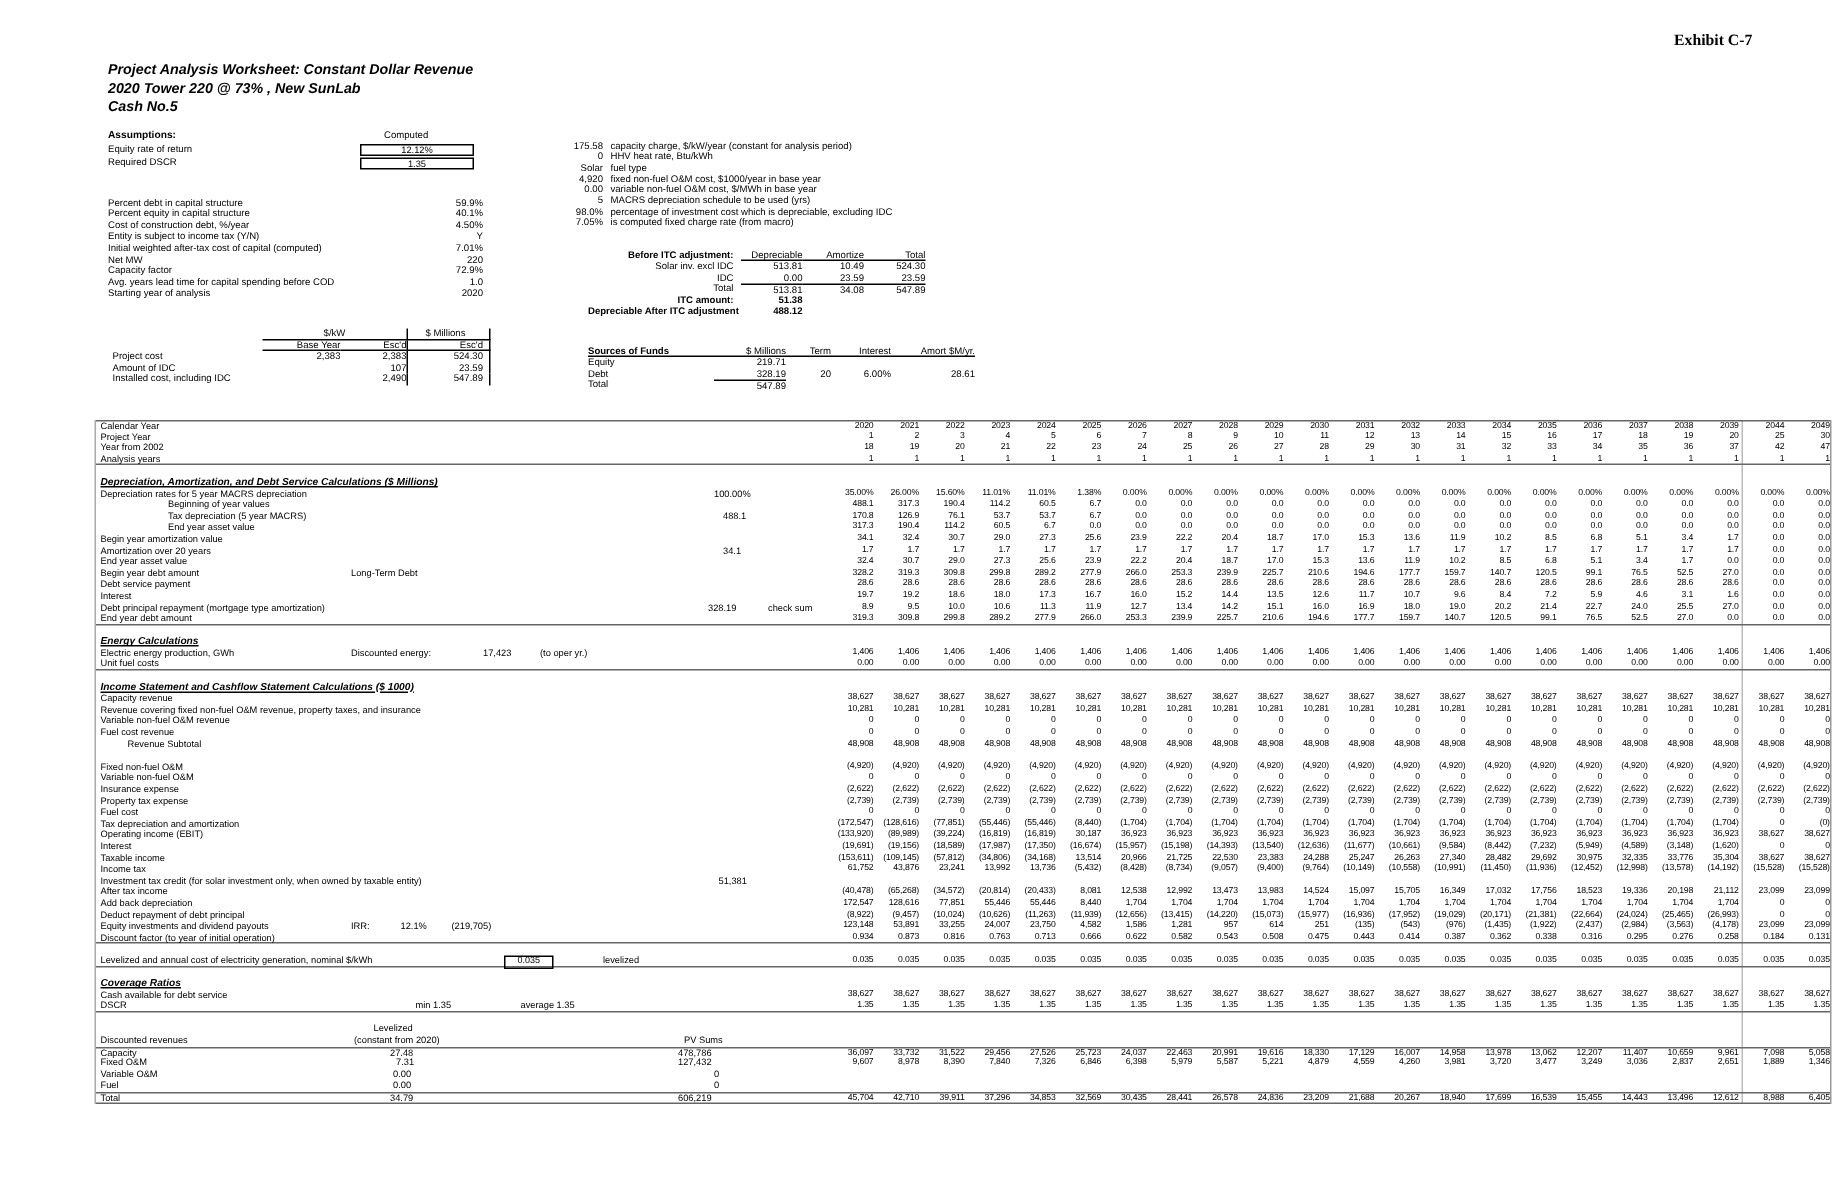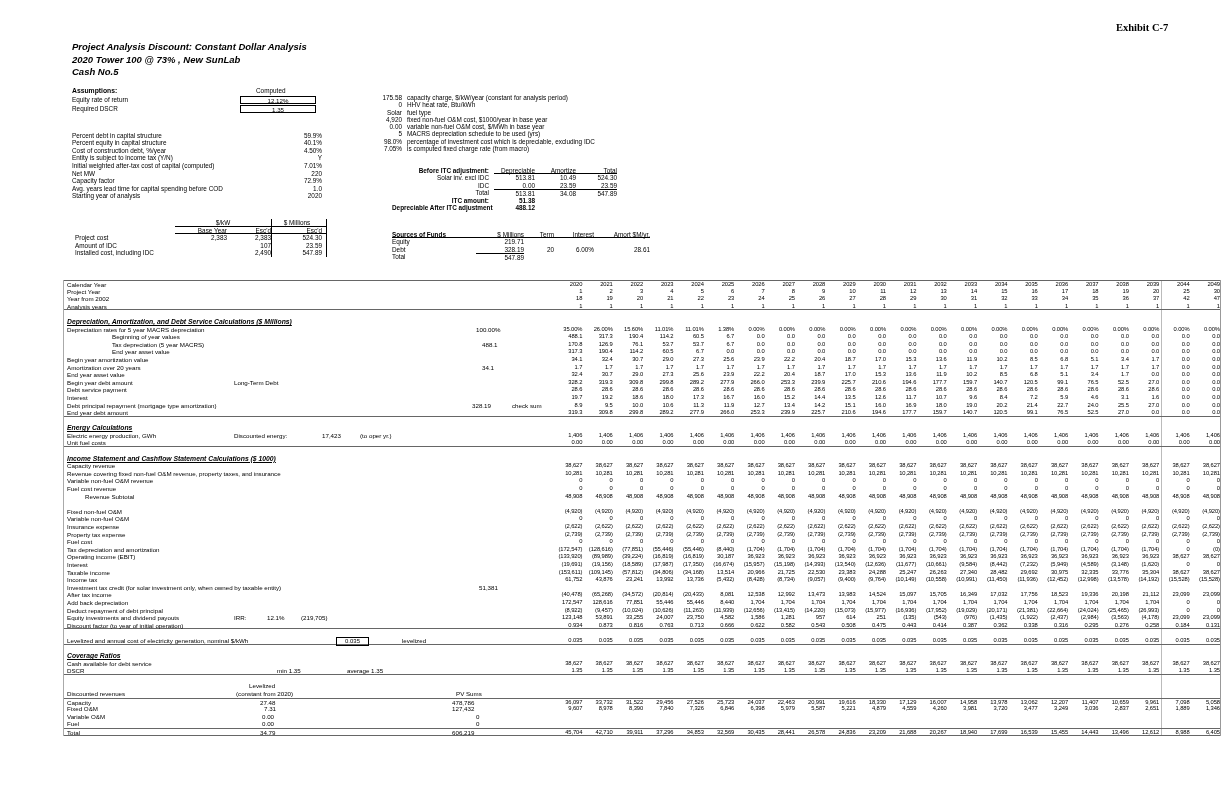--- a/index.html
+++ b/index.html
@@ -63,22 +63,22 @@
   .nbox{border:1px solid #000;padding:0 8px;line-height:6.6px;font-size:6px;top:0.4px}
   #vline{position:absolute;top:0;bottom:0;left:1097px;width:0;border-left:1px solid #bbb}
 </style>
 </head>
 <body>
 
 <div class="page">
   <div id="exhibit">Exhibit C-7</div>
 
   <div id="titleblock">
-    <div>Project Analysis Discount:  Constant Dollar Analysis</div>
-    <div>2020 Tower 100 @ 73% , New SunLab</div>
+    <div>Project Analysis Worksheet:  Constant Dollar Revenue</div>
+    <div>2020 Tower 220 @ 73% , New SunLab</div>
     <div>Cash No.5</div>
   </div>
 
   <div id="assump-heading">Assumptions:</div>
   <div id="computed-label">Computed</div>
 
   <div id="assump-boxed">
       <div class="boxrow">
         <span class="kvlabel">Equity rate of return</span>
         <span class="boxval">12.12%</span>

